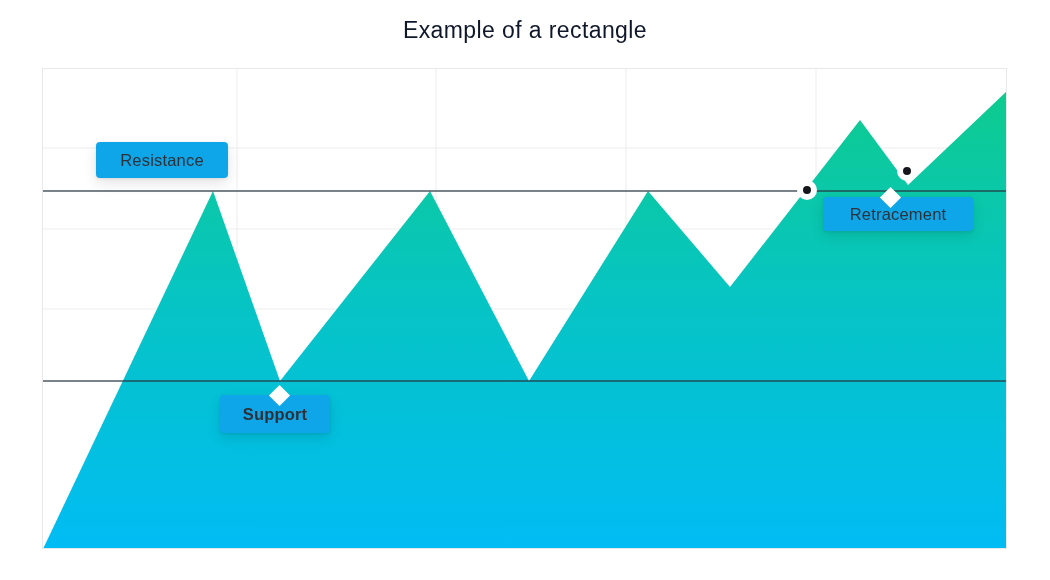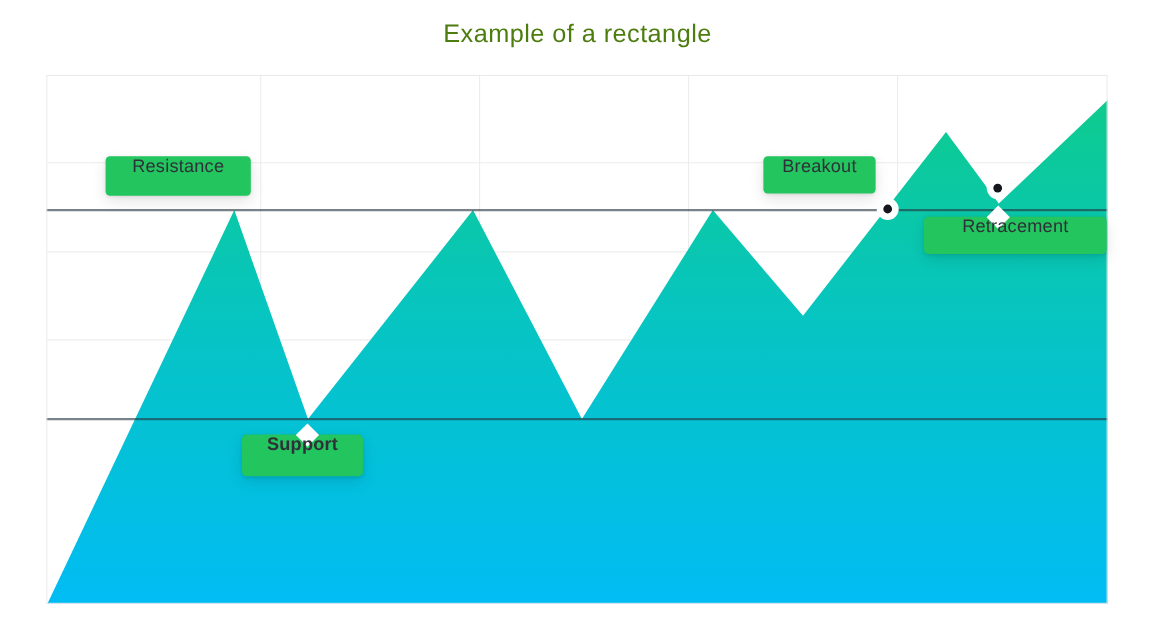--- a/index.html
+++ b/index.html
@@ -14,57 +14,58 @@
   .title {
     position: absolute;
     top: 17px;
     left: 0;
     right: 0;
     margin: 0;
     text-align: center;
     font-size: 23px;
     font-weight: 400;
     letter-spacing: 0.4px;
-    color: #4d7c0f;
+    color: #0f172a;
   }
   .chart {
     position: absolute;
     left: 42px;
     top: 68px;
     width: 965px;
     height: 481px;
   }
   .chart svg { display: block; width: 965px; height: 481px; }
 
   .lbl {
     position: absolute;
-    background: #22c55e;
+    background: #0ea5e9;
     border-radius: 4px;
     box-shadow: 0 1px 3px rgba(0,0,0,0.08), 0 5px 14px rgba(0,0,0,0.11);
     display: flex;
+    align-items: center;
     justify-content: center;
     font-size: 16.5px;
     color: #2e3138;
     letter-spacing: 0.2px;
     white-space: nowrap;
   }
   .lbl .lbl-text { position: relative; z-index: 1; }
   .notch {
     position: absolute;
     width: 15px;
     height: 15px;
     background: #ffffff;
     transform: rotate(45deg);
     top: -7px;
     z-index: 0;
   }
   .lbl-resistance  { left:  96px; top: 142px; width: 132px; height: 36px; }
   .lbl-breakout    { left: 694px; top: 142px; width: 102px; height: 34px; }
   .lbl-support     { left: 220px; top: 395px; width: 110px; height: 38px; font-weight: bold; }
-  .lbl-retracement { left: 840px; top: 197px; width: 166px; height: 34px; }
+  .lbl-retracement { left: 823px; top: 197px; width: 150px; height: 34px; }
   .lbl-support .notch     { left: 52px; }
   .lbl-retracement .notch { left: 60px; }
 </style>
 </head>
 <body>
 
 <div class="stage">
 
   <h1 class="title">Example of a rectangle</h1>
 
@@ -98,23 +99,20 @@
           <circle cx="865" cy="103" r="4" fill="#15171c"></circle>
         </g>
       <rect x="0.5" y="0.5" width="964" height="480" fill="none" stroke-width="1" stroke="#e8e8e8"></rect>
     </svg>
   </div>
 
   <div class="lbl lbl-resistance">
     <span class="lbl-text">Resistance</span>
   </div>
 
-  <div class="lbl lbl-breakout">
-    <span class="lbl-text">Breakout</span>
-  </div>
 
   <div class="lbl lbl-support">
     <span class="notch"></span>
     <span class="lbl-text">Support</span>
   </div>
 
   <div class="lbl lbl-retracement">
     <span class="notch"></span>
     <span class="lbl-text">Retracement</span>
   </div>

